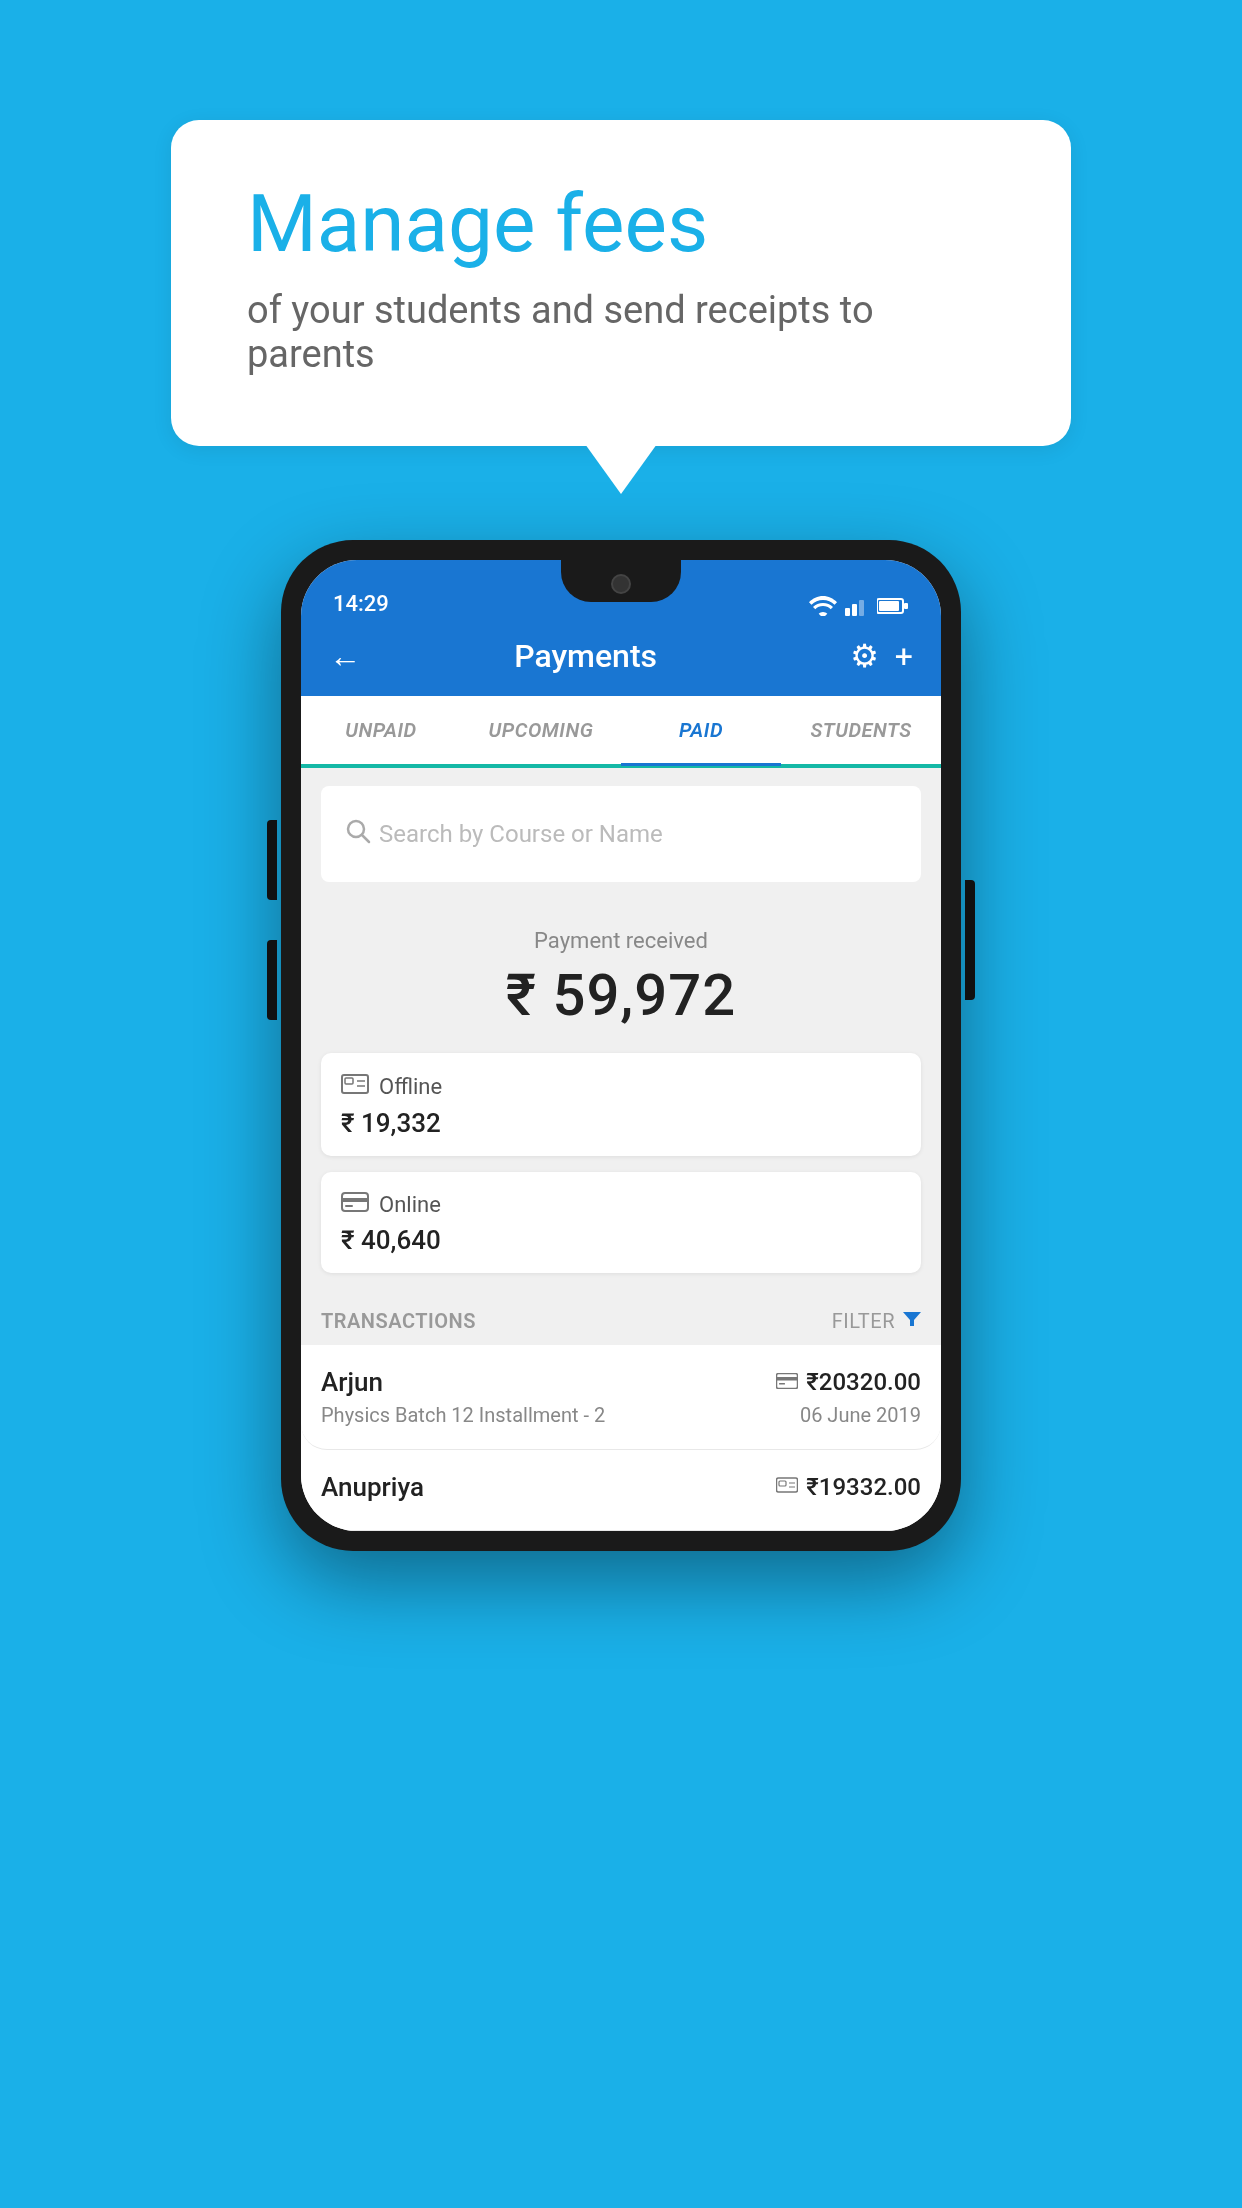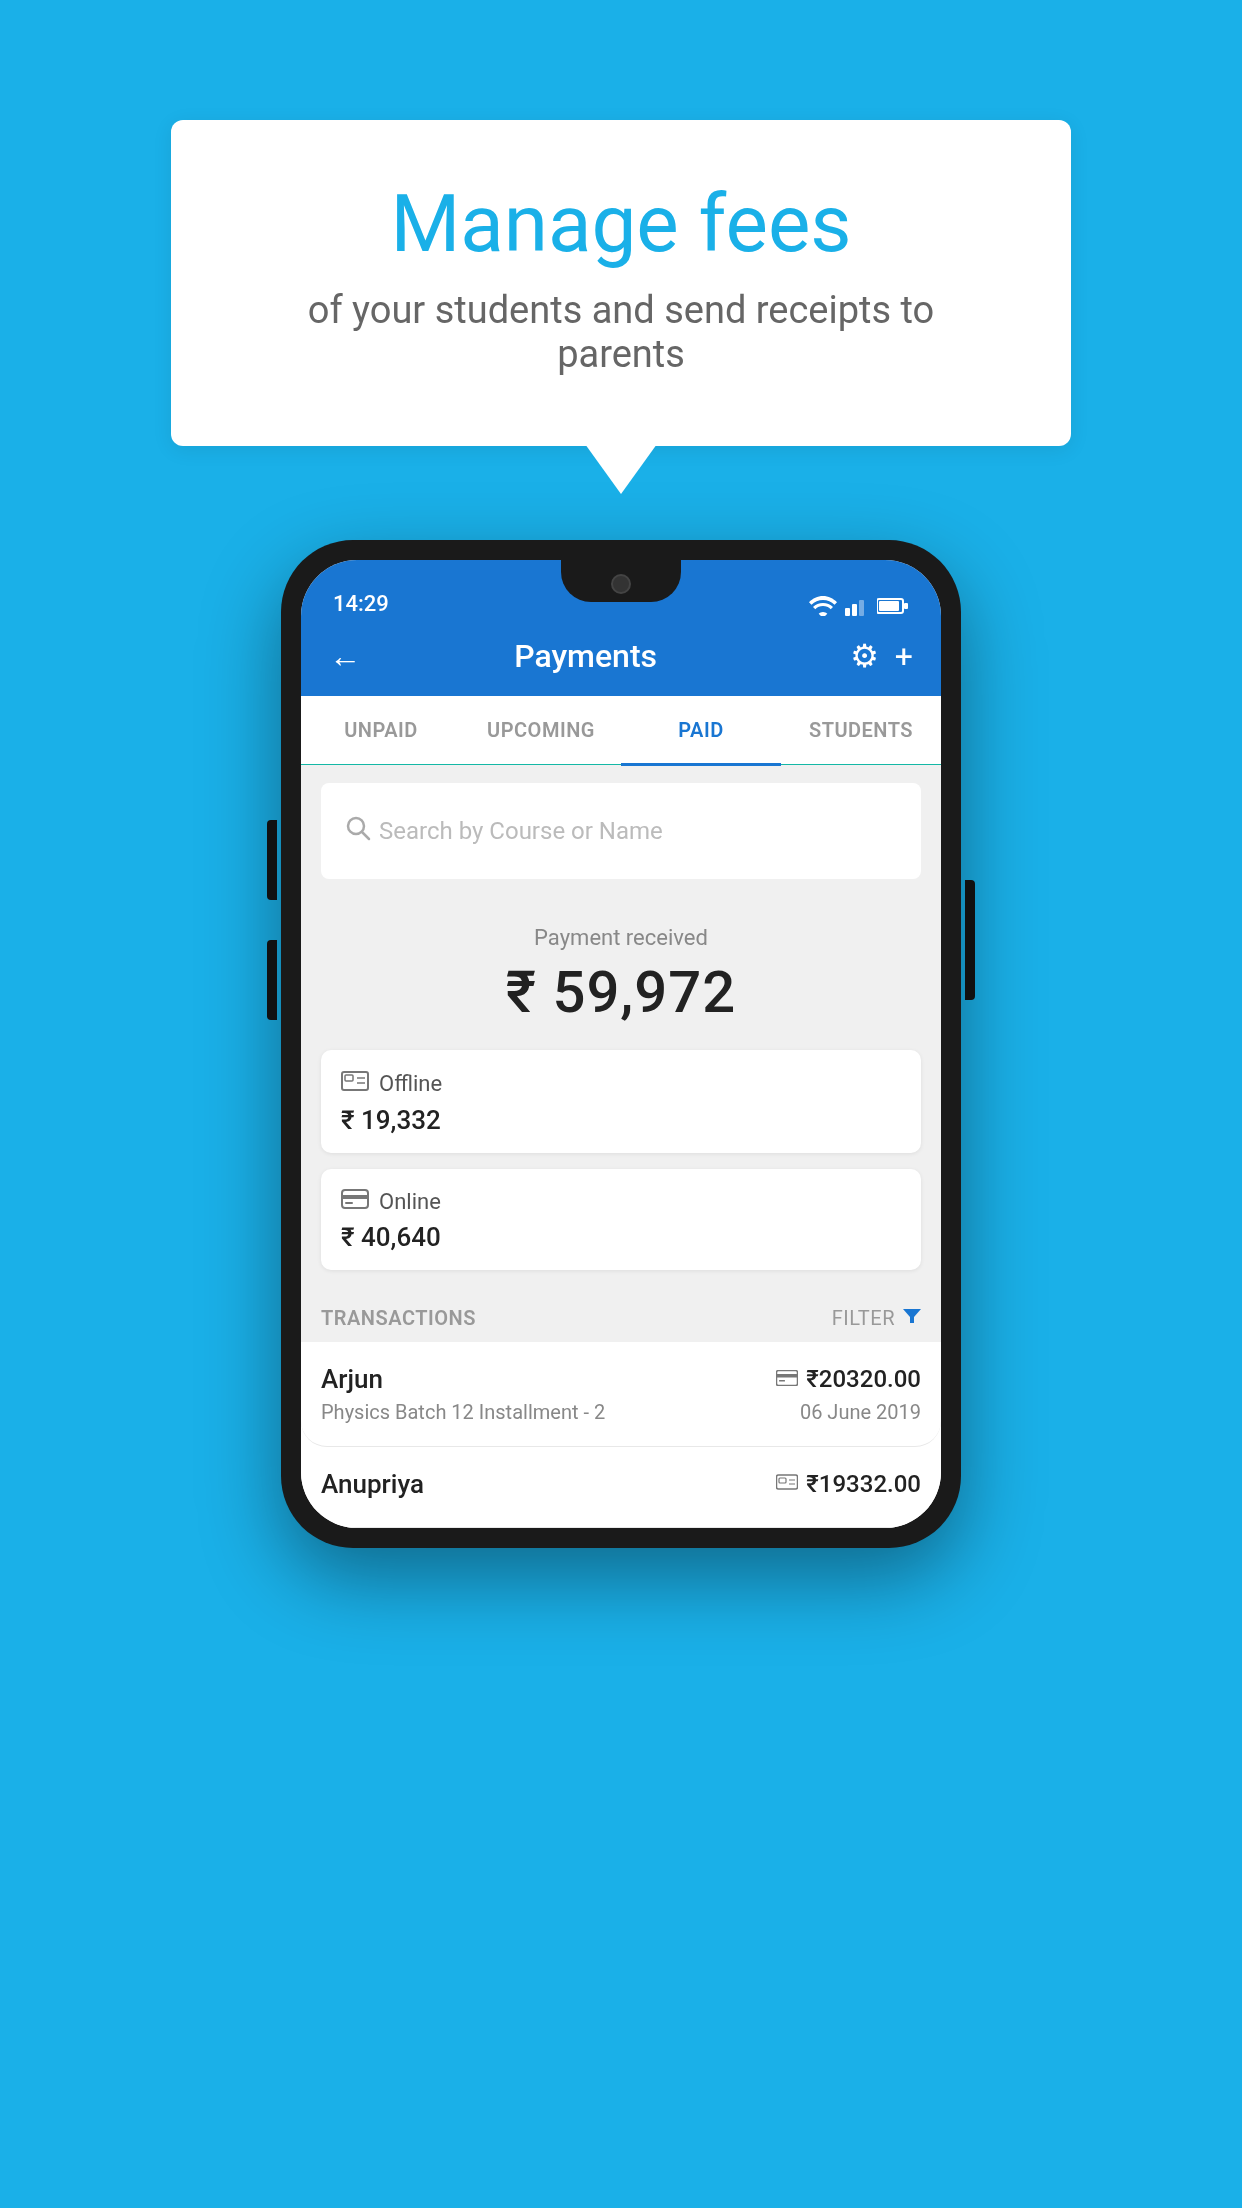--- a/index.html
+++ b/index.html
@@ -18,24 +18,23 @@
     .hero-section {
       position: absolute;
       top: 120px;
       left: 50%;
       transform: translateX(-50%);
       width: 900px;
     }
 
     .speech-bubble {
       background: white;
-      border-radius: 12px;
-      padding: 60px 117px 70px;
+      border-radius: 28px;
+      padding: 60px 76px 70px;
       position: relative;
-      text-align: center;
       box-shadow: 0 4px 20px rgba(0,0,0,0.08);
     }
 
     .speech-bubble::after {
       content: '';
       position: absolute;
       bottom: -48px;
       left: 50%;
       transform: translateX(-50%);
       width: 0;
@@ -184,21 +183,22 @@
       color: white;
       font-size: 32px;
       cursor: pointer;
       line-height: 1;
     }
 
     
     .tabs-bar {
       background: white;
       display: flex;
-      border-bottom: 1px solid #14b8a6;
+      border-bottom: 4px solid #14b8a6;
+      font-style: italic;
     }
 
     .tab-item {
       flex: 1;
       text-align: center;
       padding: 22px 0;
       font-size: 20px;
       font-weight: 600;
       color: #999;
       letter-spacing: 0.5px;

